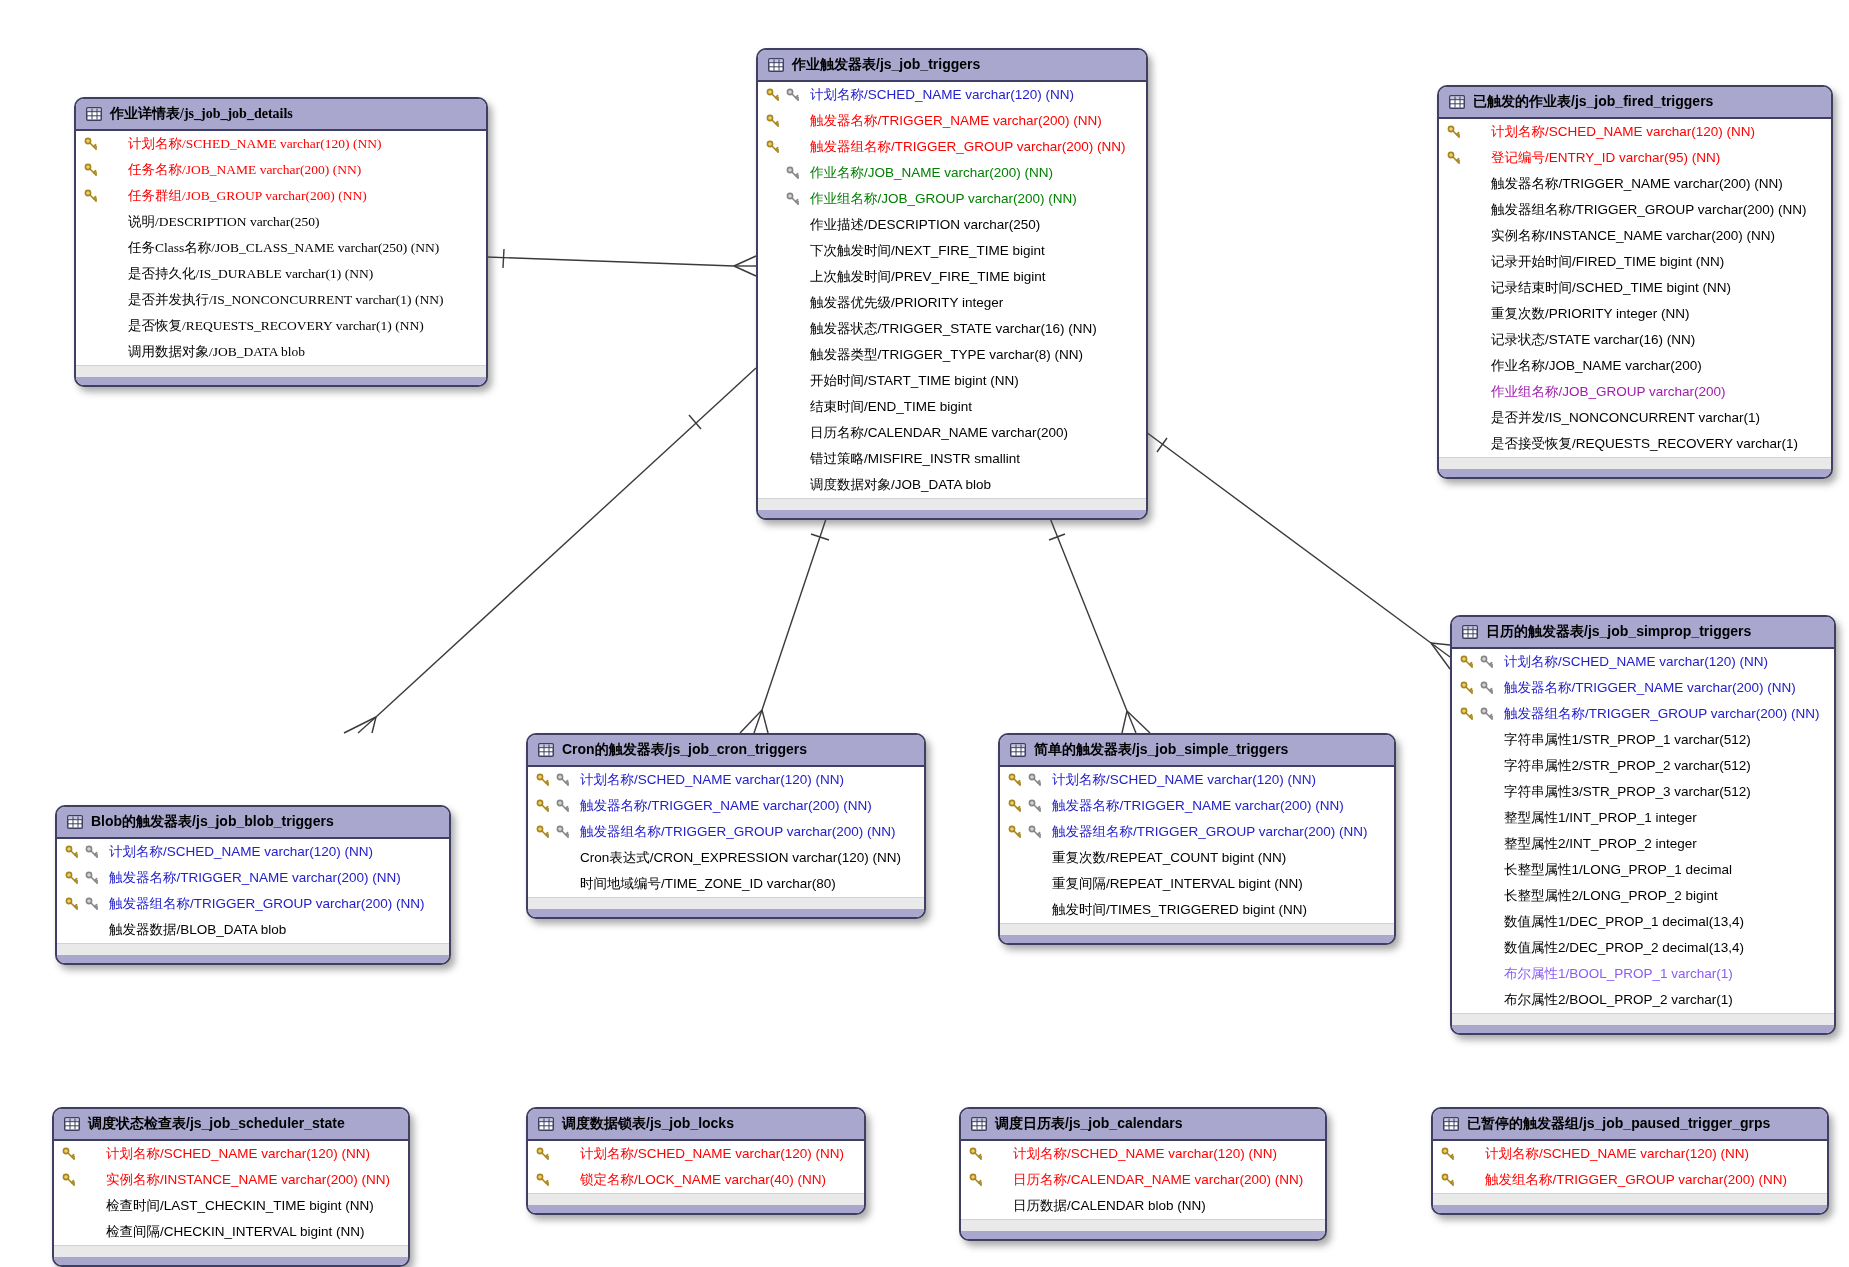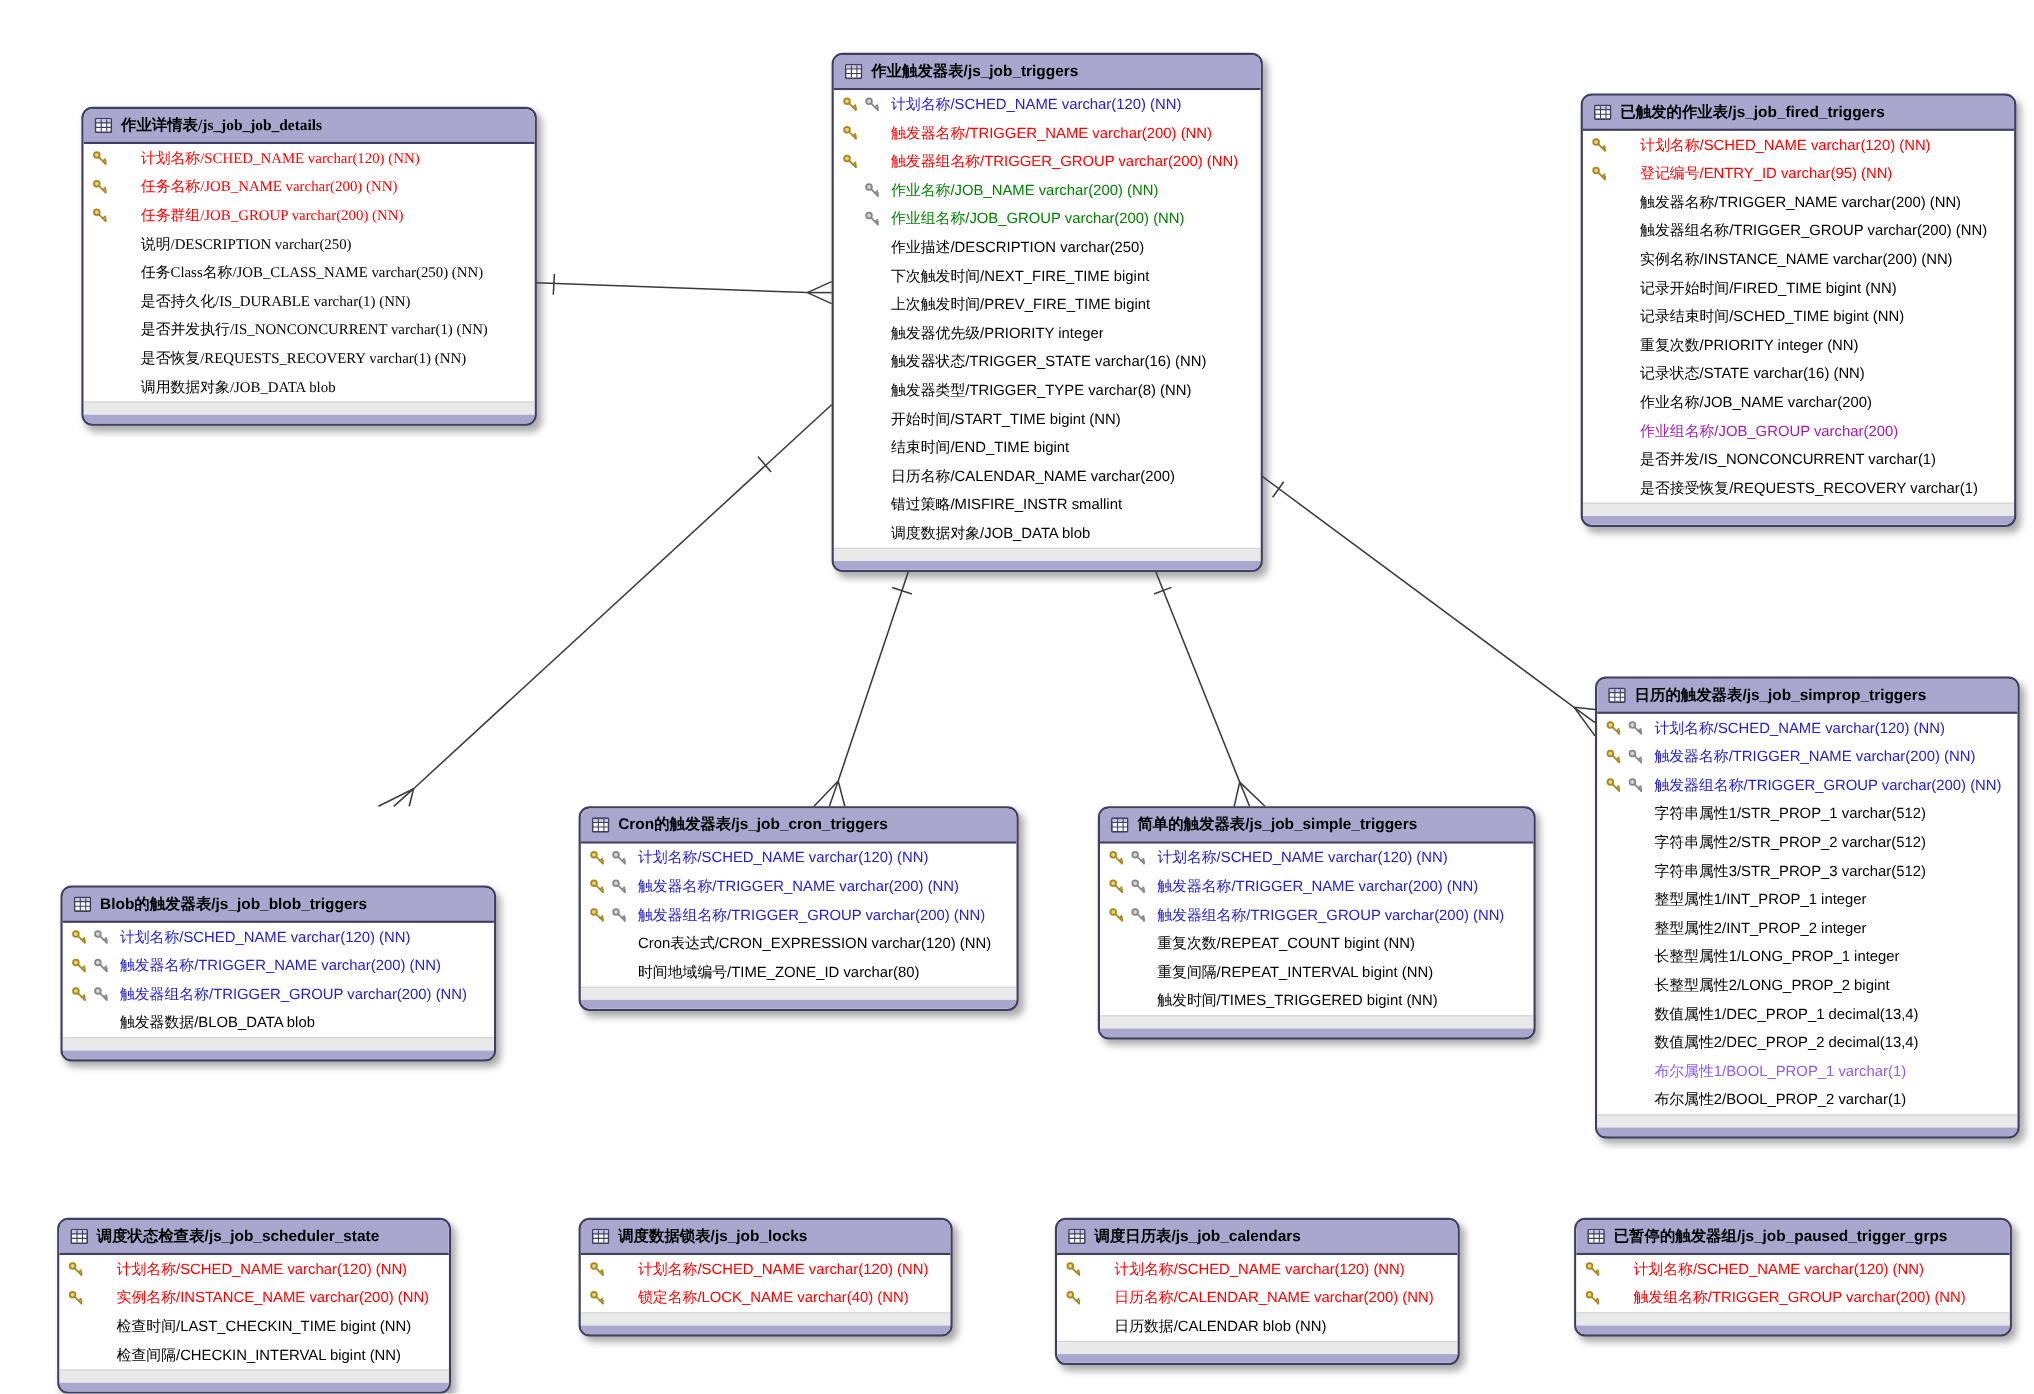--- a/index.html
+++ b/index.html
@@ -532,21 +532,21 @@
             <span class="txt" style="color:#000000">整型属性1/INT_PROP_1 integer</span>
           </div>
           <div class="row">
             <span class="k k1"></span>
             <span class="k k2"></span>
             <span class="txt" style="color:#000000">整型属性2/INT_PROP_2 integer</span>
           </div>
           <div class="row">
             <span class="k k1"></span>
             <span class="k k2"></span>
-            <span class="txt" style="color:#000000">长整型属性1/LONG_PROP_1 integer</span>
+            <span class="txt" style="color:#000000">长整型属性1/LONG_PROP_1 decimal</span>
           </div>
           <div class="row">
             <span class="k k1"></span>
             <span class="k k2"></span>
             <span class="txt" style="color:#000000">长整型属性2/LONG_PROP_2 bigint</span>
           </div>
           <div class="row">
             <span class="k k1"></span>
             <span class="k k2"></span>
             <span class="txt" style="color:#000000">数值属性1/DEC_PROP_1 decimal(13,4)</span>

